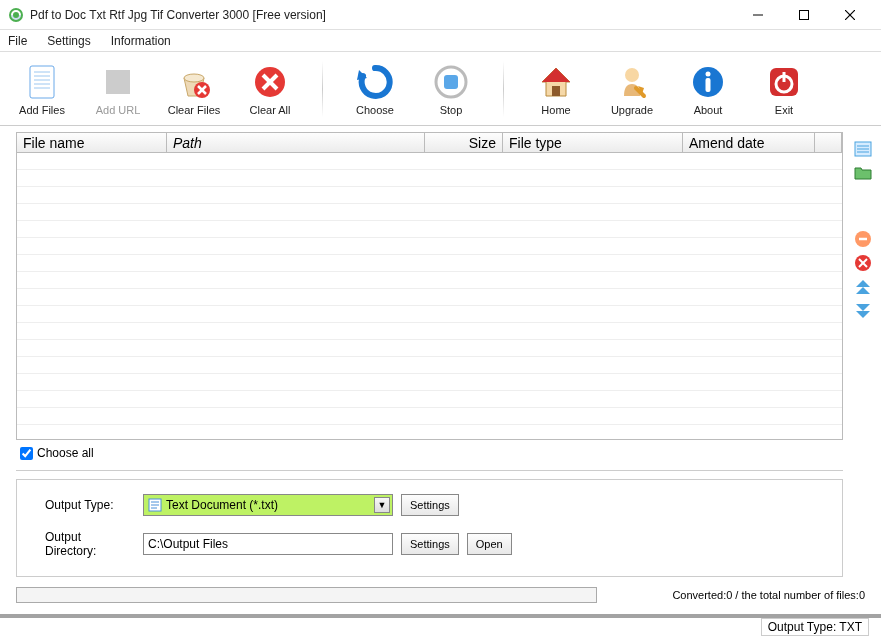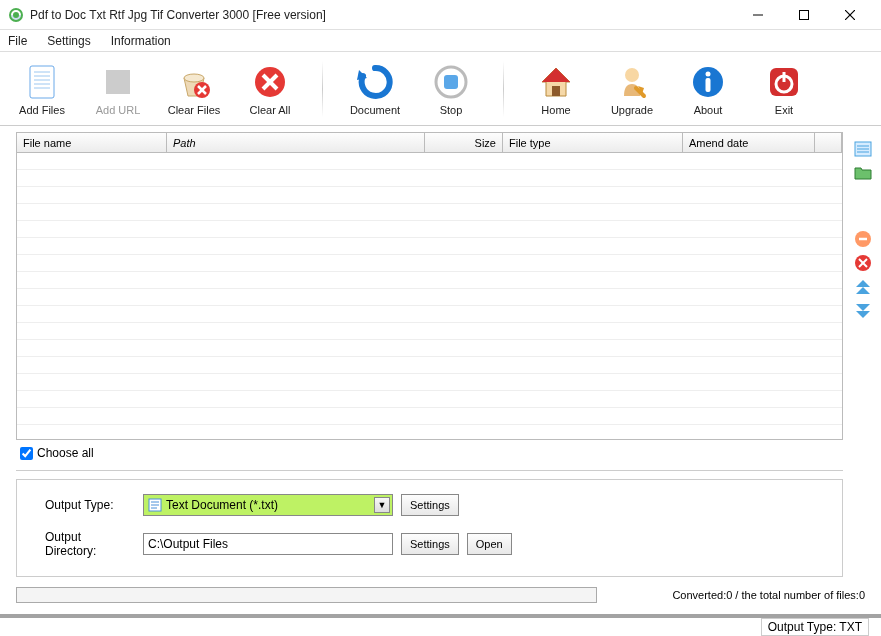--- a/index.html
+++ b/index.html
@@ -23,21 +23,21 @@
   .toolbar .tb-icon { width: 40px; height: 40px; margin-bottom: 2px; display:flex; align-items:center; justify-content:center; }
   .toolbar .sep { width: 1px; height: 56px; background: linear-gradient(#fff,#ccc,#fff); margin: 0 6px; }
 
   
   .main-area { position: relative; display:flex; }
   .content-col { flex:1; padding: 6px 2px 6px 16px; }
   .side-col { width: 36px; padding-top: 14px; display:flex; flex-direction:column; align-items:center; gap:6px; }
 
   
   .grid { border: 1px solid #bbb; height: 308px; background:#fff; }
-  .grid-header { display:flex; height:20px; background: linear-gradient(#fdfdfd,#ececec); border-bottom:1px solid #bbb; font-size:11px; }
+  .grid-header { display:flex; height:20px; background: linear-gradient(#fdfdfd,#ececec); border-bottom:1px solid #bbb; font-size:14px; }
   .grid-header .col { border-right:1px solid #bbb; padding: 2px 6px; display:flex; align-items:center; }
   .col-name { width:150px; }
   .col-path { width:258px;font-style:italic; }
   .col-size { width:78px; justify-content:flex-end; }
   .col-type { width:180px; }
   .col-amend { width:132px; }
   .col-last { flex:1; }
   .grid-body { height: 286px; overflow:hidden; }
   .grid-body .row { height: 17px; border-bottom: 1px solid #eee; display:flex; }
 
@@ -150,21 +150,21 @@
     <span>Clear All</span>
   </div>
   <div class="sep"></div>
   <div class="tb-btn">
     <span class="tb-icon">
       <svg width="36" height="36">
           <path d="M18 4 A14 14 0 1 1 6 12" fill="none" stroke="#1976d2" stroke-width="6" stroke-linecap="round"></path>
           <path d="M2 6 L10 14 L0 16 Z" fill="#1976d2"></path>
         </svg>
     </span>
-    <span>Document</span>
+    <span>Choose</span>
   </div>
   <div class="tb-btn">
     <span class="tb-icon">
       <svg width="36" height="36">
           <circle cx="18" cy="18" r="15" fill="none" stroke="#bbb" stroke-width="3"></circle>
           <rect x="11" y="11" width="14" height="14" rx="3" fill="#5aa7e8"></rect>
         </svg>
     </span>
     <span>Stop</span>
   </div>

